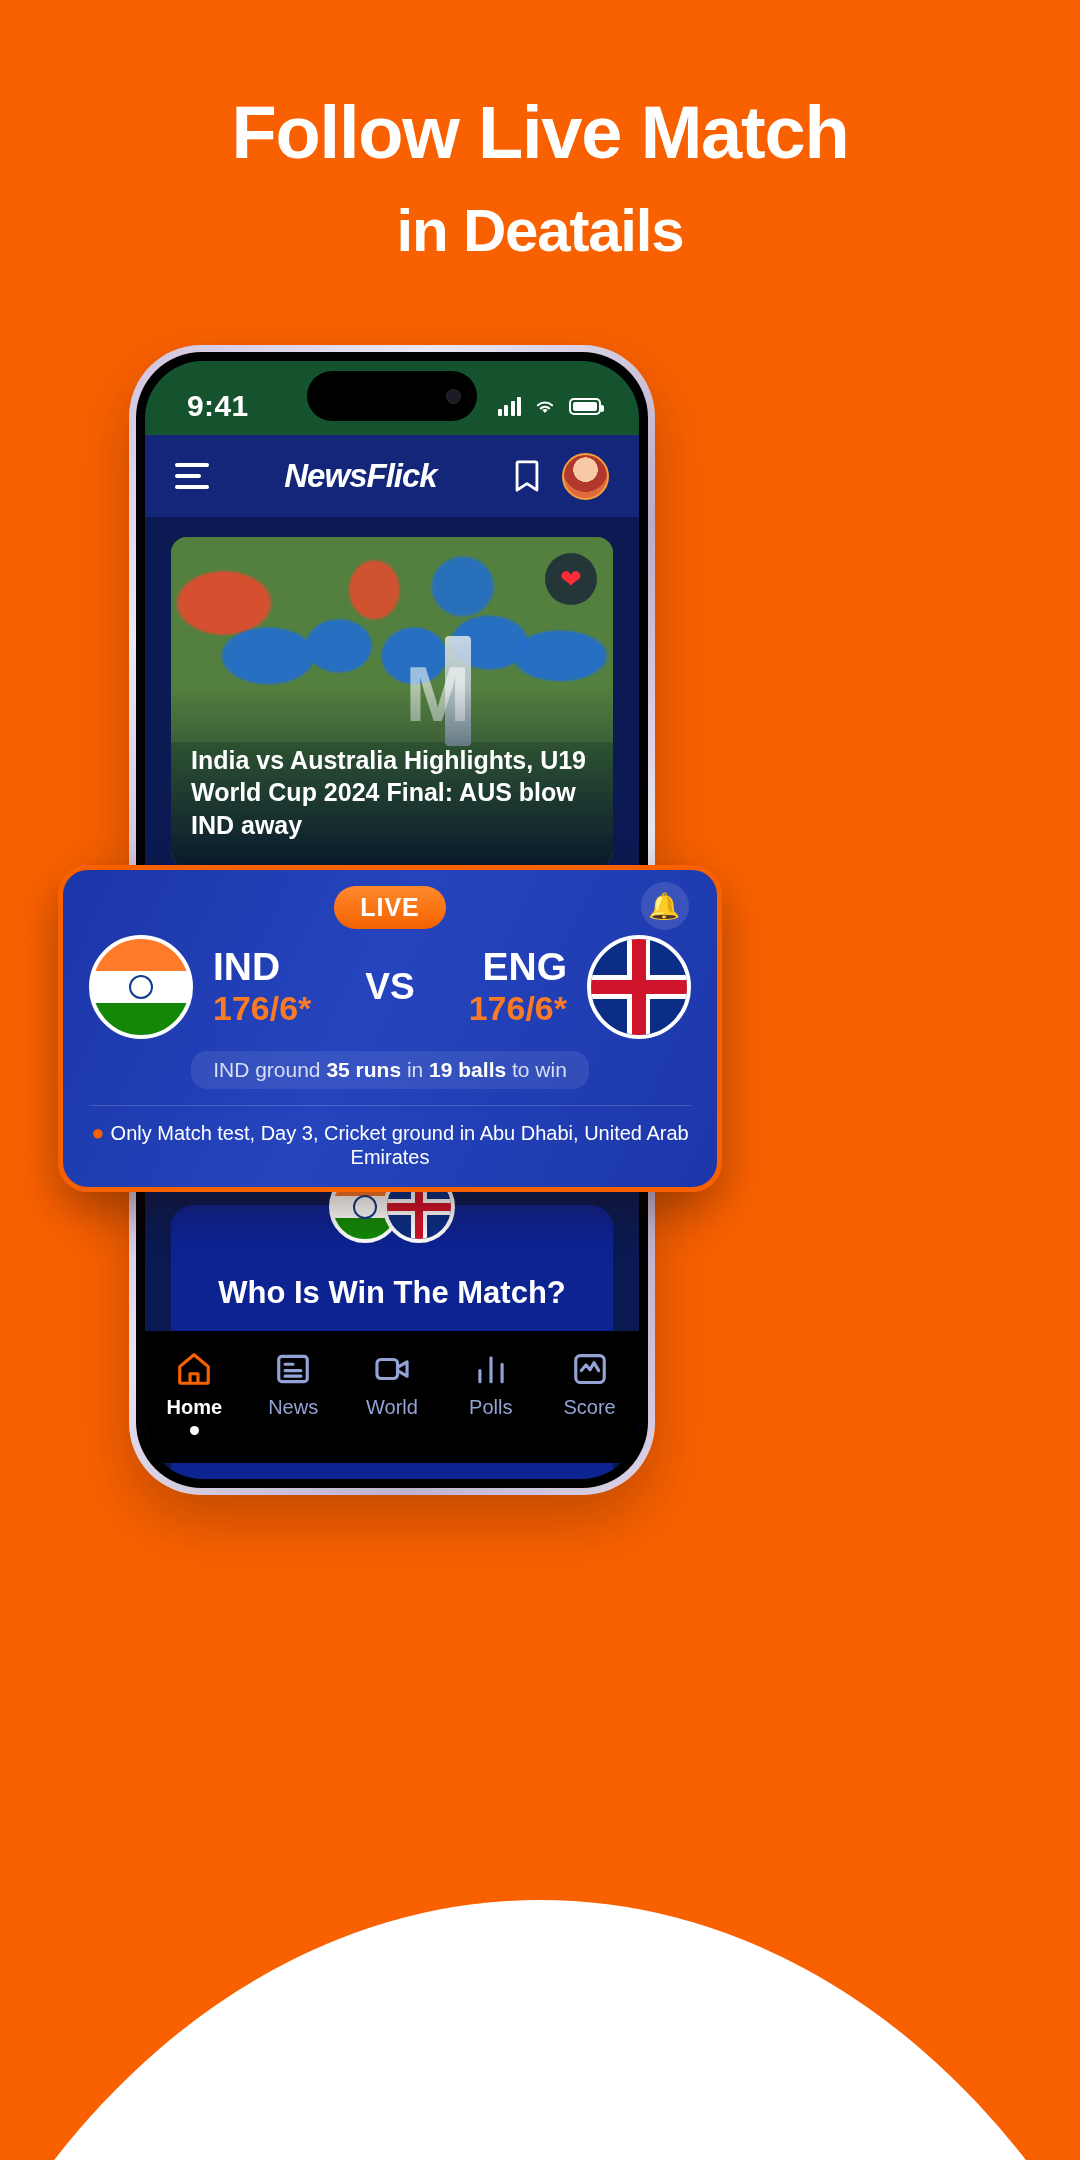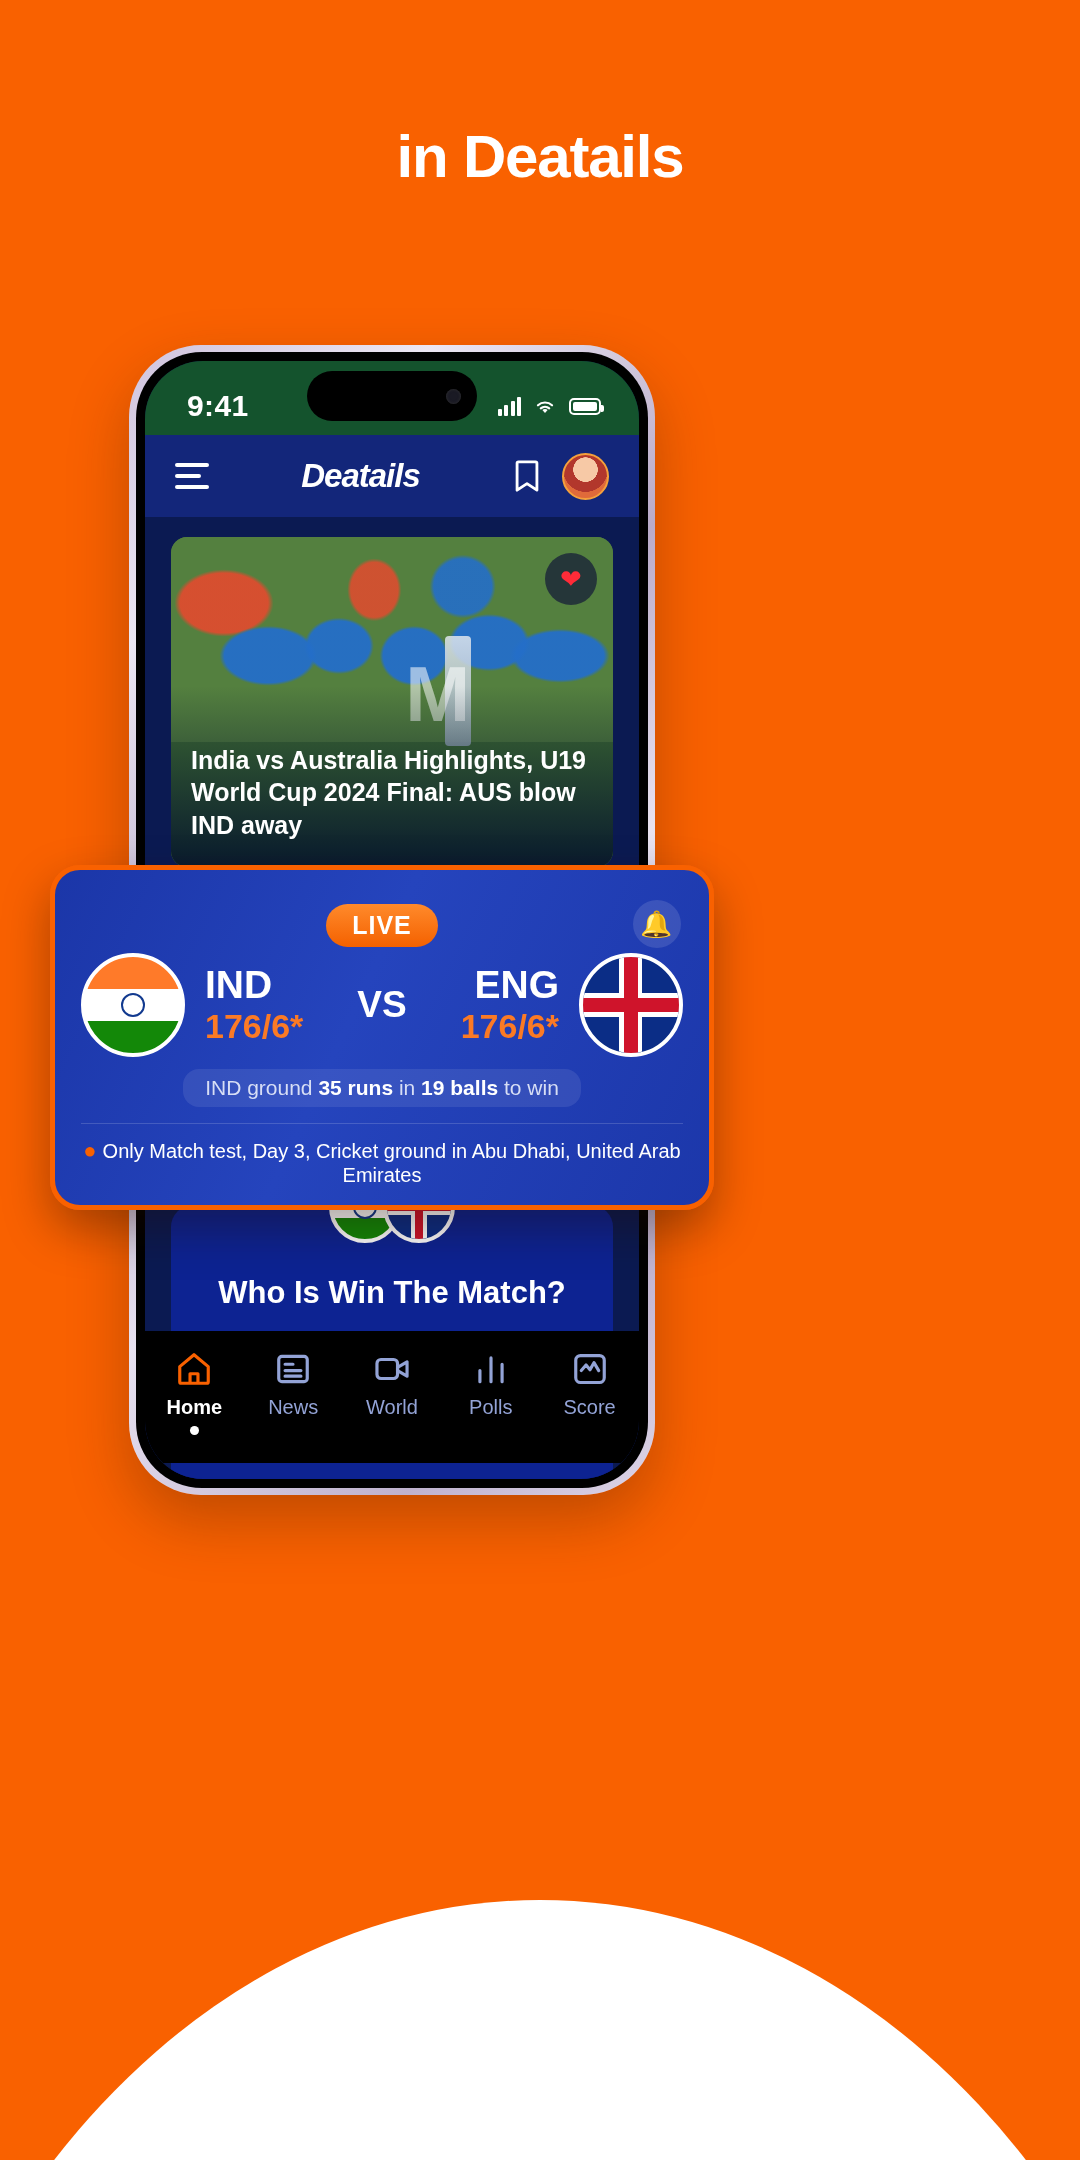--- a/index.html
+++ b/index.html
@@ -179,26 +179,26 @@
   }
   .nav-item{ text-align:center; width:92px; }
   .nav-lbl{ display:block; font-size:20px; margin-top:7px; color:#93a3d6;}
   .nav-item.active .nav-lbl{ color:#fff; font-weight:bold;}
   .nav-dot{ width:9px;height:9px;border-radius:50%;background:#fff;margin:7px auto 0;}
   .nav-ico{ height:40px; display:flex;align-items:center;justify-content:center;}
   .nav-ico svg{ width:38px;height:38px; }
 
   
   .live-card{
-    position:absolute; left:50px; top:865px; width:664px;
+    position:absolute; left:58px; top:865px; width:664px;
     background:linear-gradient(115deg,#1b36a8 0%,#2544bd 45%,#1c37aa 100%);
     border-radius:30px; z-index:9;
     box-shadow:0 20px 46px rgba(30,10,0,.36);
     border:5px solid #F96100;
-    padding:34px 26px 18px;
+    padding:16px 26px 18px;
   }
   .lc-top{ display:flex; align-items:center; justify-content:center; position:relative; }
   .live-badge{
     background:linear-gradient(#FF8A2B,#F46100); color:#fff; font-size:25px; font-weight:bold;
     padding:7px 26px; border-radius:22px; letter-spacing:1px;
   }
   .bell{
     position:absolute; right:2px; top:-4px; width:48px;height:48px;border-radius:50%;
     background:rgba(255,255,255,.12); display:flex;align-items:center;justify-content:center;
     color:#fff; font-size:26px;
@@ -221,20 +221,21 @@
     text-align:center; color:#fff; font-size:20px;
   }
   .pin{ color:#F96100; font-size:22px; margin-right:6px;}
 </style>
 </head>
 <body>
 
 <div class="bottom-arc"></div>
 
 <div class="headline">
+  <span class="l1">Follow Live Match</span>
   <span class="l2">in Deatails</span>
 </div>
 
 <div class="phone">
  <div class="phone-inner">
   <div class="screen">
 
     <div class="statusbar">
       <span class="sb-time">9:41</span>
       <div class="notch">
@@ -257,21 +258,21 @@
             </span>
       </div>
     </div>
 
     <div class="app-header">
       <div class="burger">
             <i></i>
             <i></i>
             <i></i>
           </div>
-      <div class="logo">Deatails</div>
+      <div class="logo">NewsFlick</div>
       <div class="hdr-right">
         <svg width="30" height="34" viewBox="0 0 20 24">
               <path d="M4 2h12a1 1 0 011 1v19l-7-4.6L3 22V3a1 1 0 011-1z" stroke="#fff" stroke-width="2" fill="none" stroke-linejoin="round"></path>
             </svg>
         <div class="avatar"></div>
       </div>
     </div>
 
     <div class="content">
 

